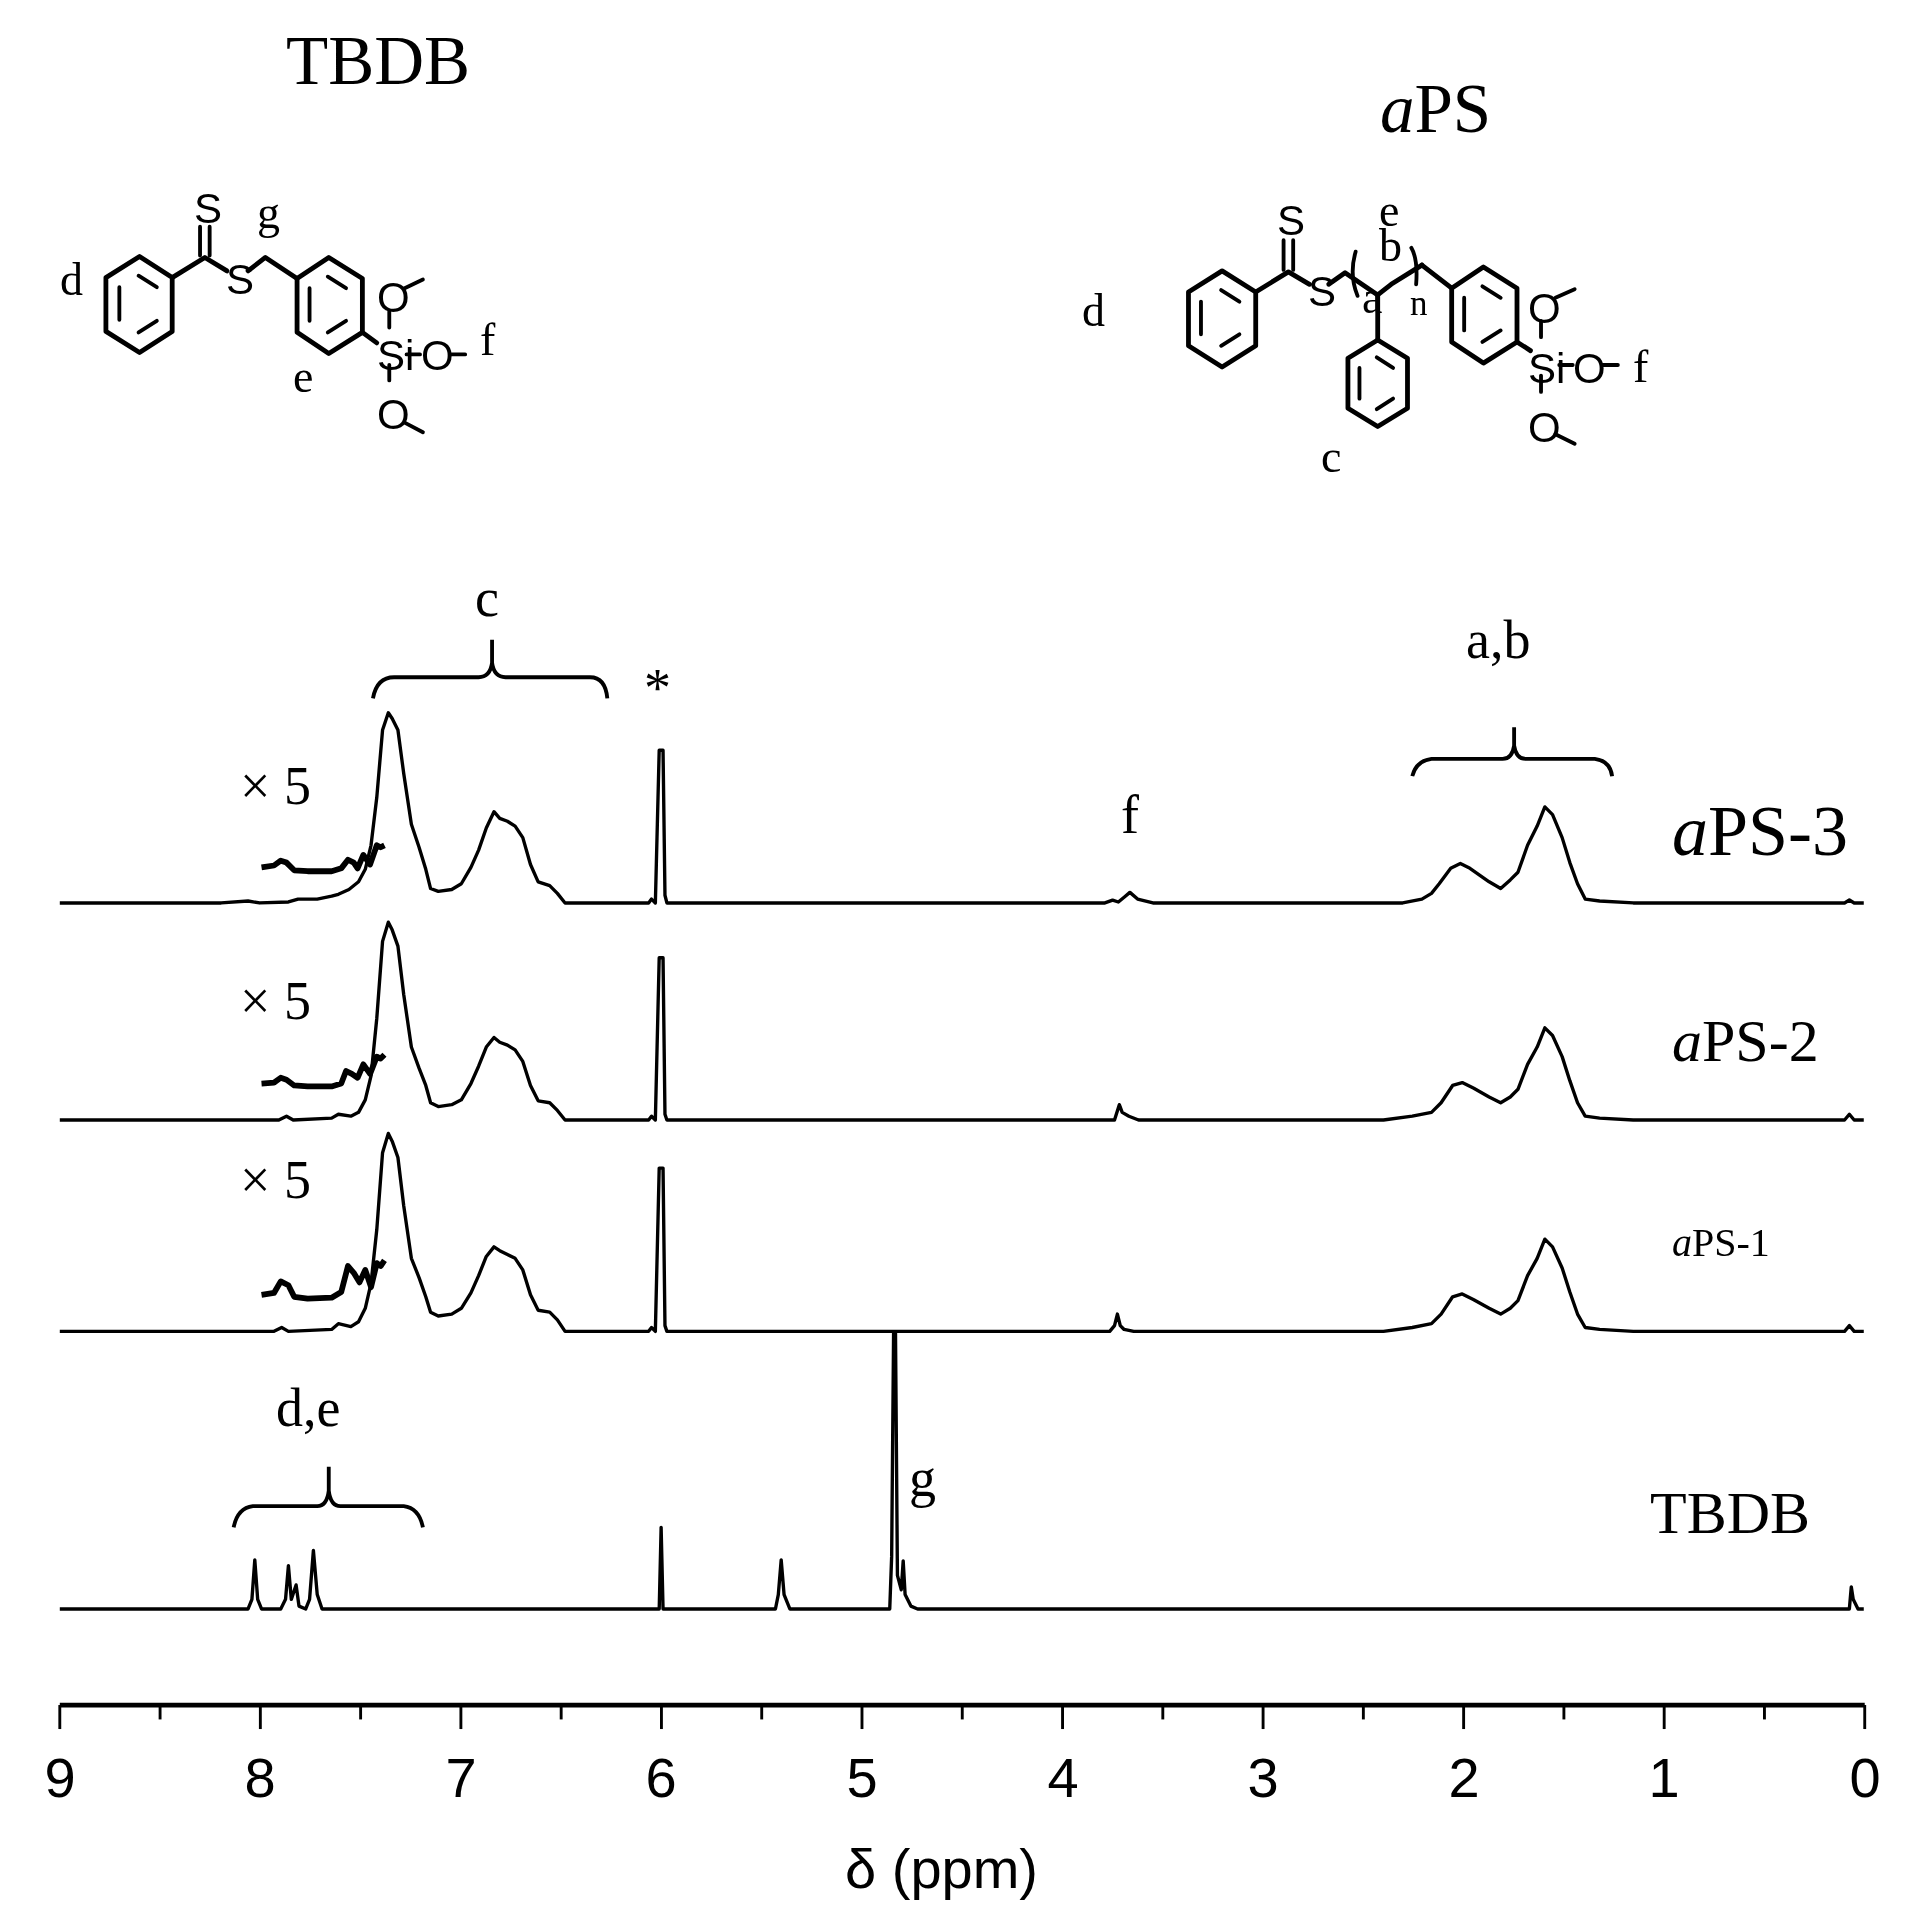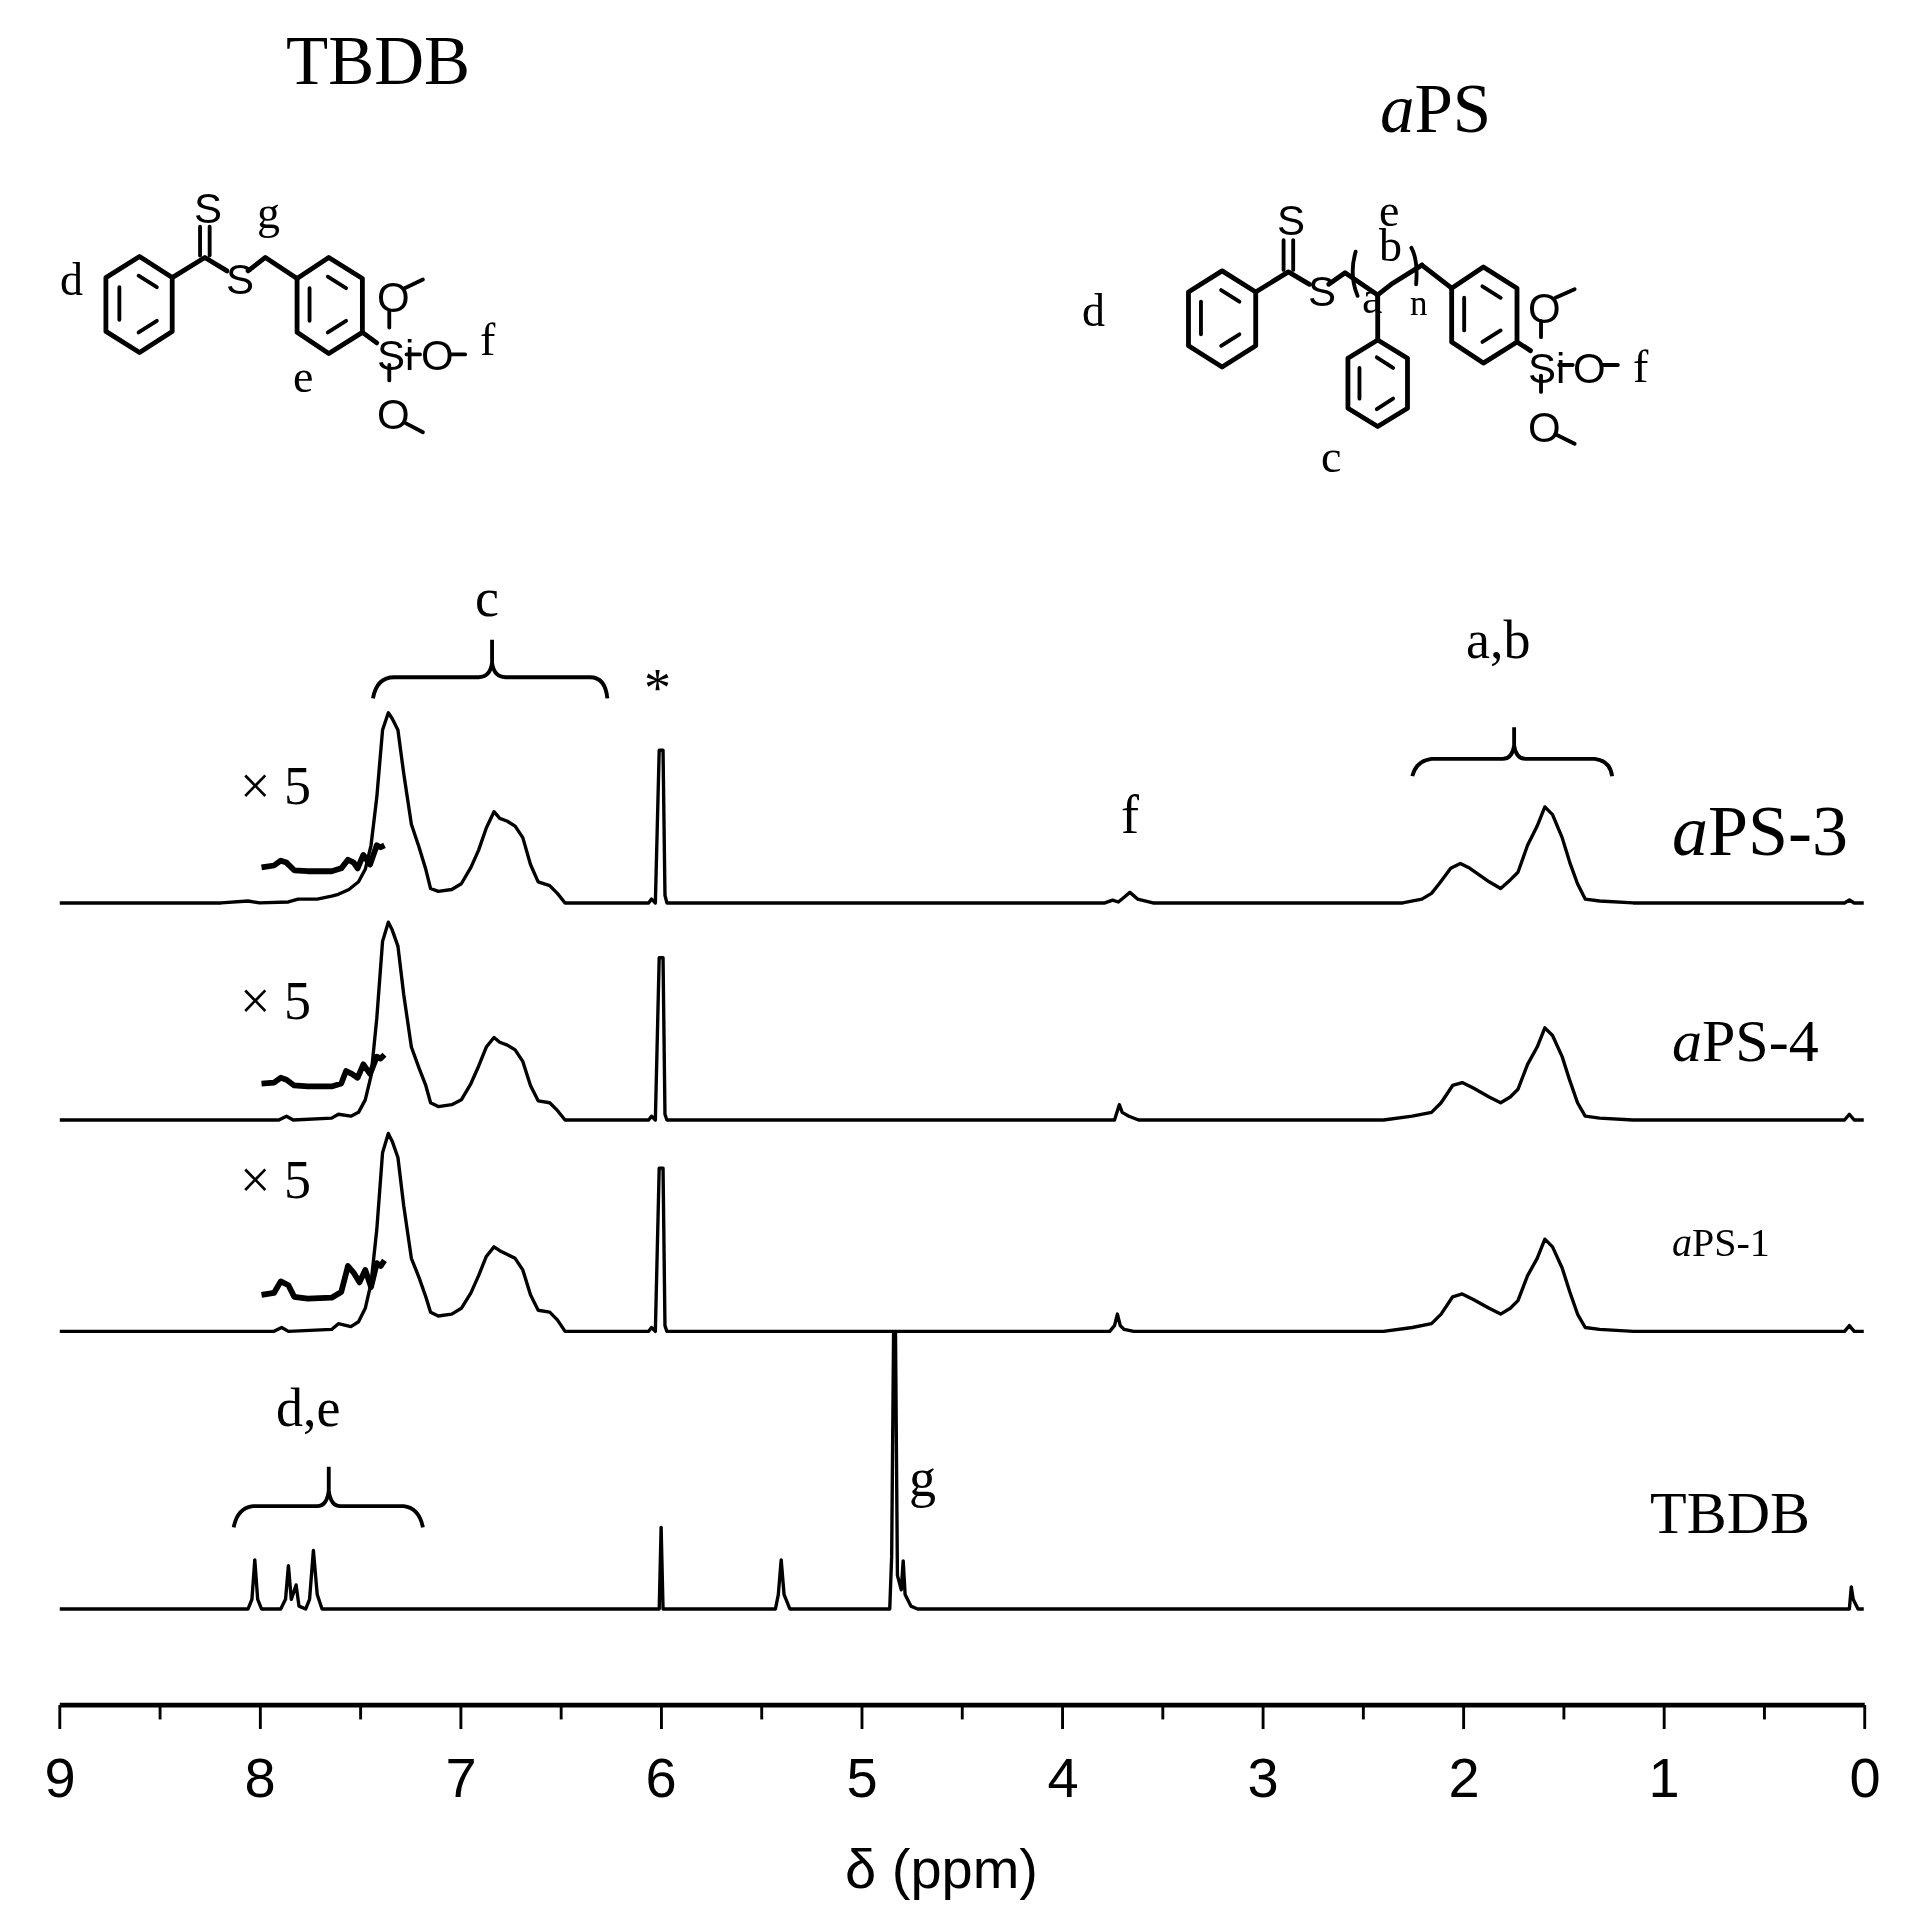--- a/index.html
+++ b/index.html
@@ -177,21 +177,21 @@
 <div class="abs lbl" style="left:644px; top:661px;">*</div>
 <div class="abs lbl" style="left:1466px; top:613px;">a,b</div>
 <div class="abs lbl" style="left:1121px; top:788px;">f</div>
 <div class="abs lbl" style="left:276px; top:1381px;">d,e</div>
 <div class="abs lbl" style="left:909px; top:1451px;">g</div>
 <div class="abs lbl" style="left:240px; top:759px;">× 5</div>
 <div class="abs lbl" style="left:240px; top:974px;">× 5</div>
 <div class="abs lbl" style="left:240px; top:1153px;">× 5</div>
 
 <div class="abs lbl" style="left:1672px; top:795px; font-size:72px;"><i>a</i><span>PS-3</span></div>
-<div class="abs lbl" style="left:1672px; top:1011px; font-size:60px;"><i>a</i><span>PS-4</span></div>
+<div class="abs lbl" style="left:1672px; top:1011px; font-size:60px;"><i>a</i><span>PS-2</span></div>
 <div class="abs lbl" style="left:1672px; top:1223px; font-size:40px;"><i>a</i><span>PS-1</span></div>
 <div class="abs lbl" style="left:1650px; top:1483px; font-size:60px;"><span>TBDB</span></div>
 
 <div id="tick-labels">
   <div class="abs tick" style="left:60px; top:1750px;">9</div>
   <div class="abs tick" style="left:260px; top:1750px;">8</div>
   <div class="abs tick" style="left:461px; top:1750px;">7</div>
   <div class="abs tick" style="left:661px; top:1750px;">6</div>
   <div class="abs tick" style="left:862px; top:1750px;">5</div>
   <div class="abs tick" style="left:1063px; top:1750px;">4</div>

